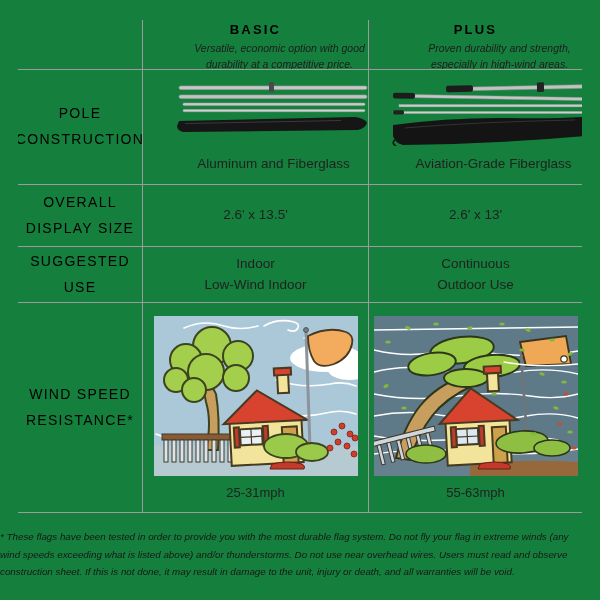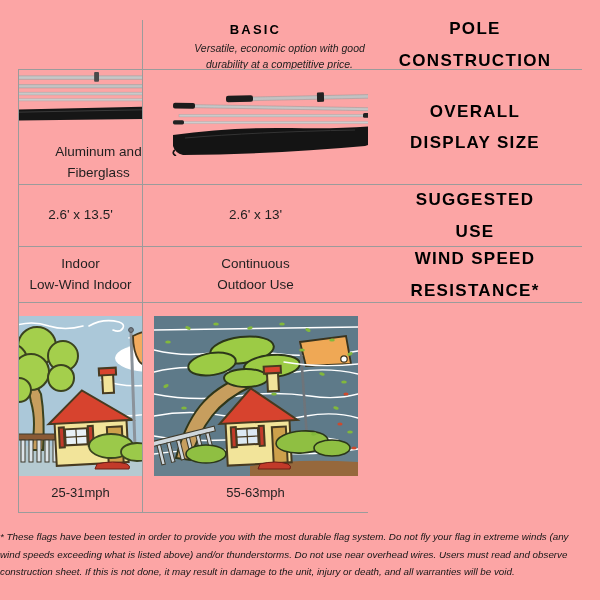--- a/index.html
+++ b/index.html
@@ -1,37 +1,37 @@
 <!DOCTYPE html>
 <html><head>
 <meta charset="utf-8">
 <style>
   html,body { margin:0; padding:0; background:#fff; }
   body { width:600px; height:600px; font-family:"Liberation Sans", sans-serif; overflow:hidden; }
-  .page { position:relative; width:600px; height:600px; background:#fca5a5; }
+  .page { position:relative; width:600px; height:600px; background:#15803d; }
 
   .grid {
     position:absolute; left:18px; top:20px; width:564px;
     display:grid;
     grid-template-columns:124px 226px 214px;
     grid-template-rows:50px 115px 62px 56px 210px;
   }
   .cell {
     box-sizing:border-box;
     border-bottom:1px solid #9b9b9b;
     display:flex; flex-direction:column; align-items:center; justify-content:center;
     text-align:center; overflow:hidden;
   }
   .c-basic, .c-plus { border-left:1px solid #9b9b9b; }
 
   .r-header { justify-content:flex-start; padding-top:2px; }
   .col-title { font-weight:bold; font-size:13px; letter-spacing:2.2px; color:#000; }
   .col-desc  { margin-top:4px; font-style:italic; font-size:10.5px; line-height:1.5; color:#1c1c1c;margin-left:48px; }
 
-  .row-label { font-weight:bold; font-size:17px; letter-spacing:1.3px; line-height:1.85; color:#000; }
+  .row-label { font-weight:normal; font-size:14px; letter-spacing:1.3px; line-height:1.85; color:#000; }
 
   .cell-text { font-size:13.5px; color:#1f1f1f; line-height:1.55; }
 
   .pole-cell { justify-content:center;padding-left:36px; }
   .pole-img  { width:206px; height:66px; display:block; margin-bottom:8px; }
 
   .scene-cell { justify-content:flex-start; padding-top:13px; }
   .scene-img  { width:204px; height:160px; display:block; }
   .scene-caption { margin-top:9px; font-size:13px; color:#1f1f1f; }
 
@@ -46,20 +46,27 @@
 
 <div class="page">
   <div class="grid">
 
     <div class="cell r-header"></div>
     <div class="cell c-basic r-header">
       <div class="col-title">BASIC</div>
       <div class="col-desc">
         <div>Versatile, economic option with good</div>
         <div>durability at a competitive price.</div>
+      </div>
+    </div>
+    <div class="cell c-plus r-header">
+      <div class="col-title">PLUS</div>
+      <div class="col-desc">
+        <div>Proven durability and strength,</div>
+        <div>especially in high-wind areas.</div>
       </div>
     </div>
 
     <div class="cell">
       <div class="row-label">
         <div>POLE</div>
         <div>CONSTRUCTION</div>
       </div>
     </div>
     <div class="cell c-basic pole-cell">
@@ -86,20 +93,21 @@
           <rect x="2" y="14.4" width="22" height="5.8" rx="2" fill="#1c1c1c"></rect>
         </g>
         <rect x="8" y="24.5" width="194" height="2.4" fill="#cacaca" stroke="#a4a4a4" stroke-width="0.4"></rect>
         <rect x="192" y="23" width="11" height="4.8" rx="1.6" fill="#222"></rect>
         <rect x="2" y="31.5" width="200" height="2" fill="#cecece" stroke="#ababab" stroke-width="0.4"></rect>
         <rect x="2" y="30.2" width="11" height="4.2" rx="1.6" fill="#222"></rect>
         <path d="M2 45 q58 -8 118 -7 q50 1 82 -2 l3 9 q-2 9 -11 11 q-88 8 -182 9 q-8 -2 -10 -9 z" fill="#141414"></path>
         <path d="M14 48 q70 -6 170 -8" stroke="#333" stroke-width="1" fill="none"></path>
         <path d="M4 60 q-4 3 1 6" stroke="#141414" stroke-width="1.6" fill="none"></path>
       </svg>
+      <div class="cell-text">Aviation-Grade Fiberglass</div>
     </div>
 
     <div class="cell">
       <div class="row-label">
         <div>OVERALL</div>
         <div>DISPLAY SIZE</div>
       </div>
     </div>
     <div class="cell c-basic">
       <div class="cell-text">2.6' x 13.5'</div>

